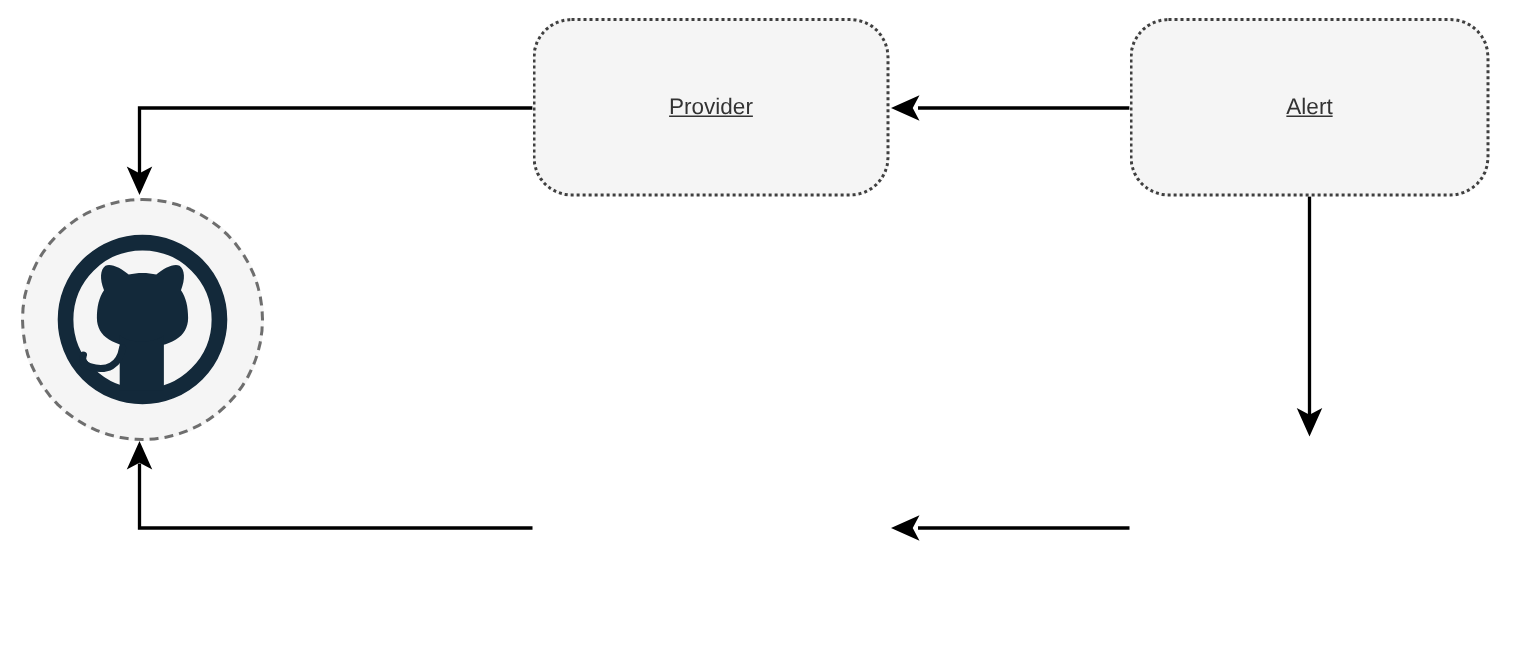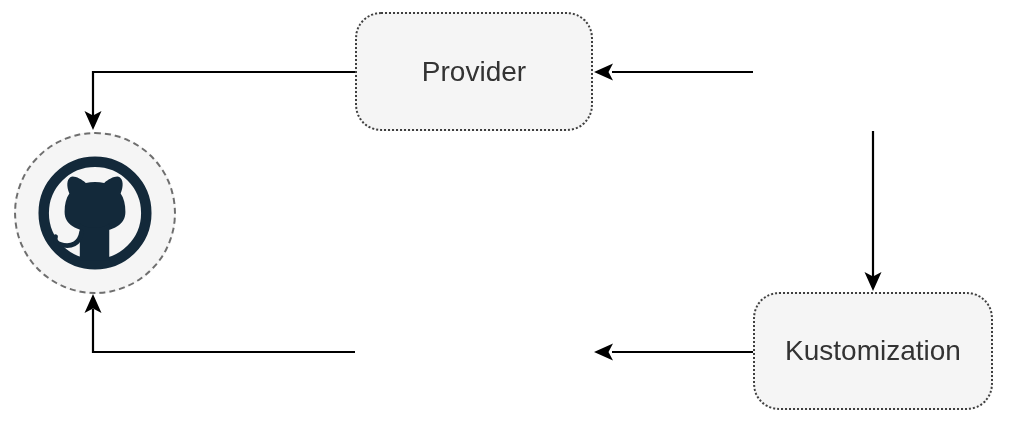--- a/index.html
+++ b/index.html
@@ -20,23 +20,24 @@
     box-sizing: border-box;
     background: var(--node-bg, #f5f5f5);
     border: 2px dotted var(--node-border, #3f3f3f);
     border-radius: 26px;
     display: flex;
     align-items: center;
     justify-content: center;
   }
   .node .label {
     color: var(--node-text, #333333);
-    font-size: 28px;
+    font-size: 15px;
     line-height: 1;
     white-space: nowrap;
+    text-decoration: underline;
   }
   #node-provider       { left: 355px; top: 12px;  width: 238px; height: 119px; }
   #node-alert          { left: 753px; top: 12px;  width: 240px; height: 119px; }
   #node-gitrepository  { left: 355px; top: 292px; width: 238px; height: 118px; }
   #node-kustomization  { left: 753px; top: 292px; width: 240px; height: 118px; }
 
   #github-circle {
     position: absolute;
     left: 14px; top: 132px;
     width: 162px; height: 162px;
@@ -98,25 +99,25 @@
     <g>
       <path class="edge" d="M355 352 L93 352 L93 309"></path>
       <polygon class="head" points="93,294 84.5,313 93,308.5 101.5,313"></polygon>
     </g>
   </svg>
 
   <div class="node" id="node-provider">
     <span class="label">Provider</span>
   </div>
 
+  <div class="node" id="node-alert">
+    <span class="label">Alert</span>
+  </div>
 
 
-  <div class="node" id="node-kustomization">
-    <span class="label">Kustomization</span>
-  </div>
 
   <div id="github-circle">
     <svg width="114" height="114" viewBox="0 0 120 120">
 
       <circle class="gh-stroke" cx="60" cy="60" r="54" stroke-width="11"></circle>
 
       <path class="gh-fill" d="M28 59
         C28 51 29.5 44.5 33 39.5
         C29.8 31.5 30.3 25 34 22.3
         C37.6 20.2 45.2 23.9 50.3 28.4

